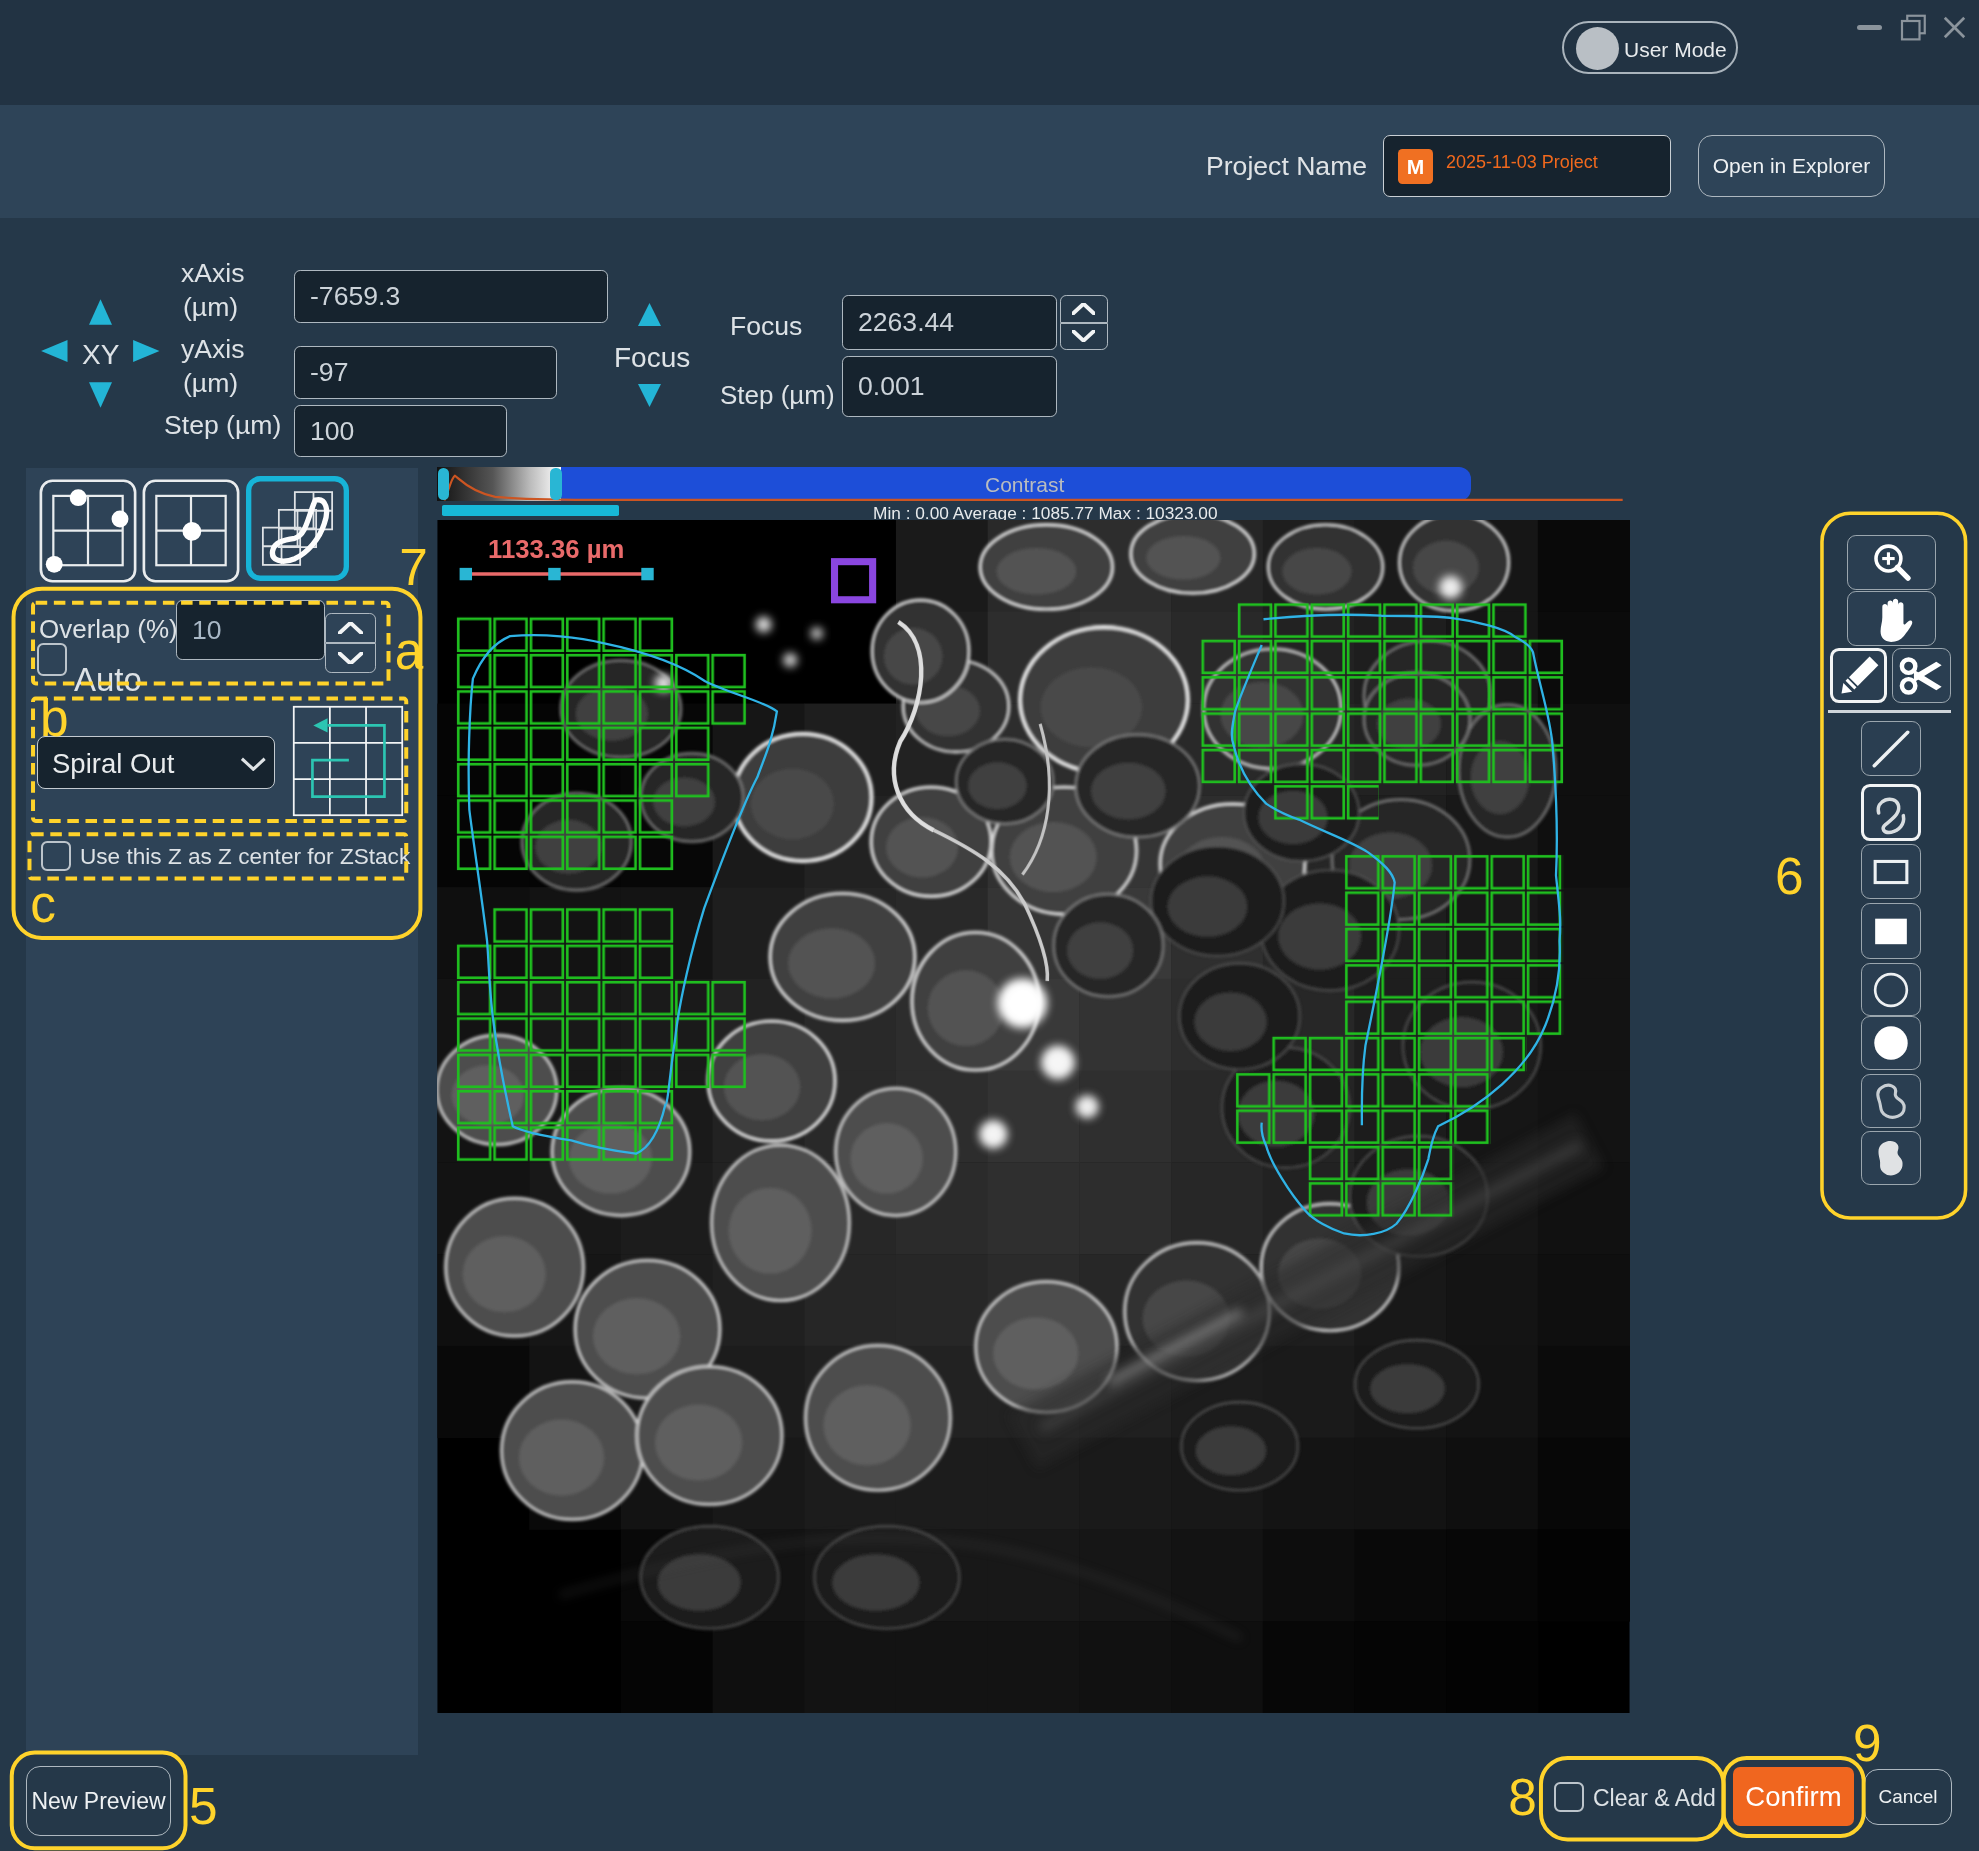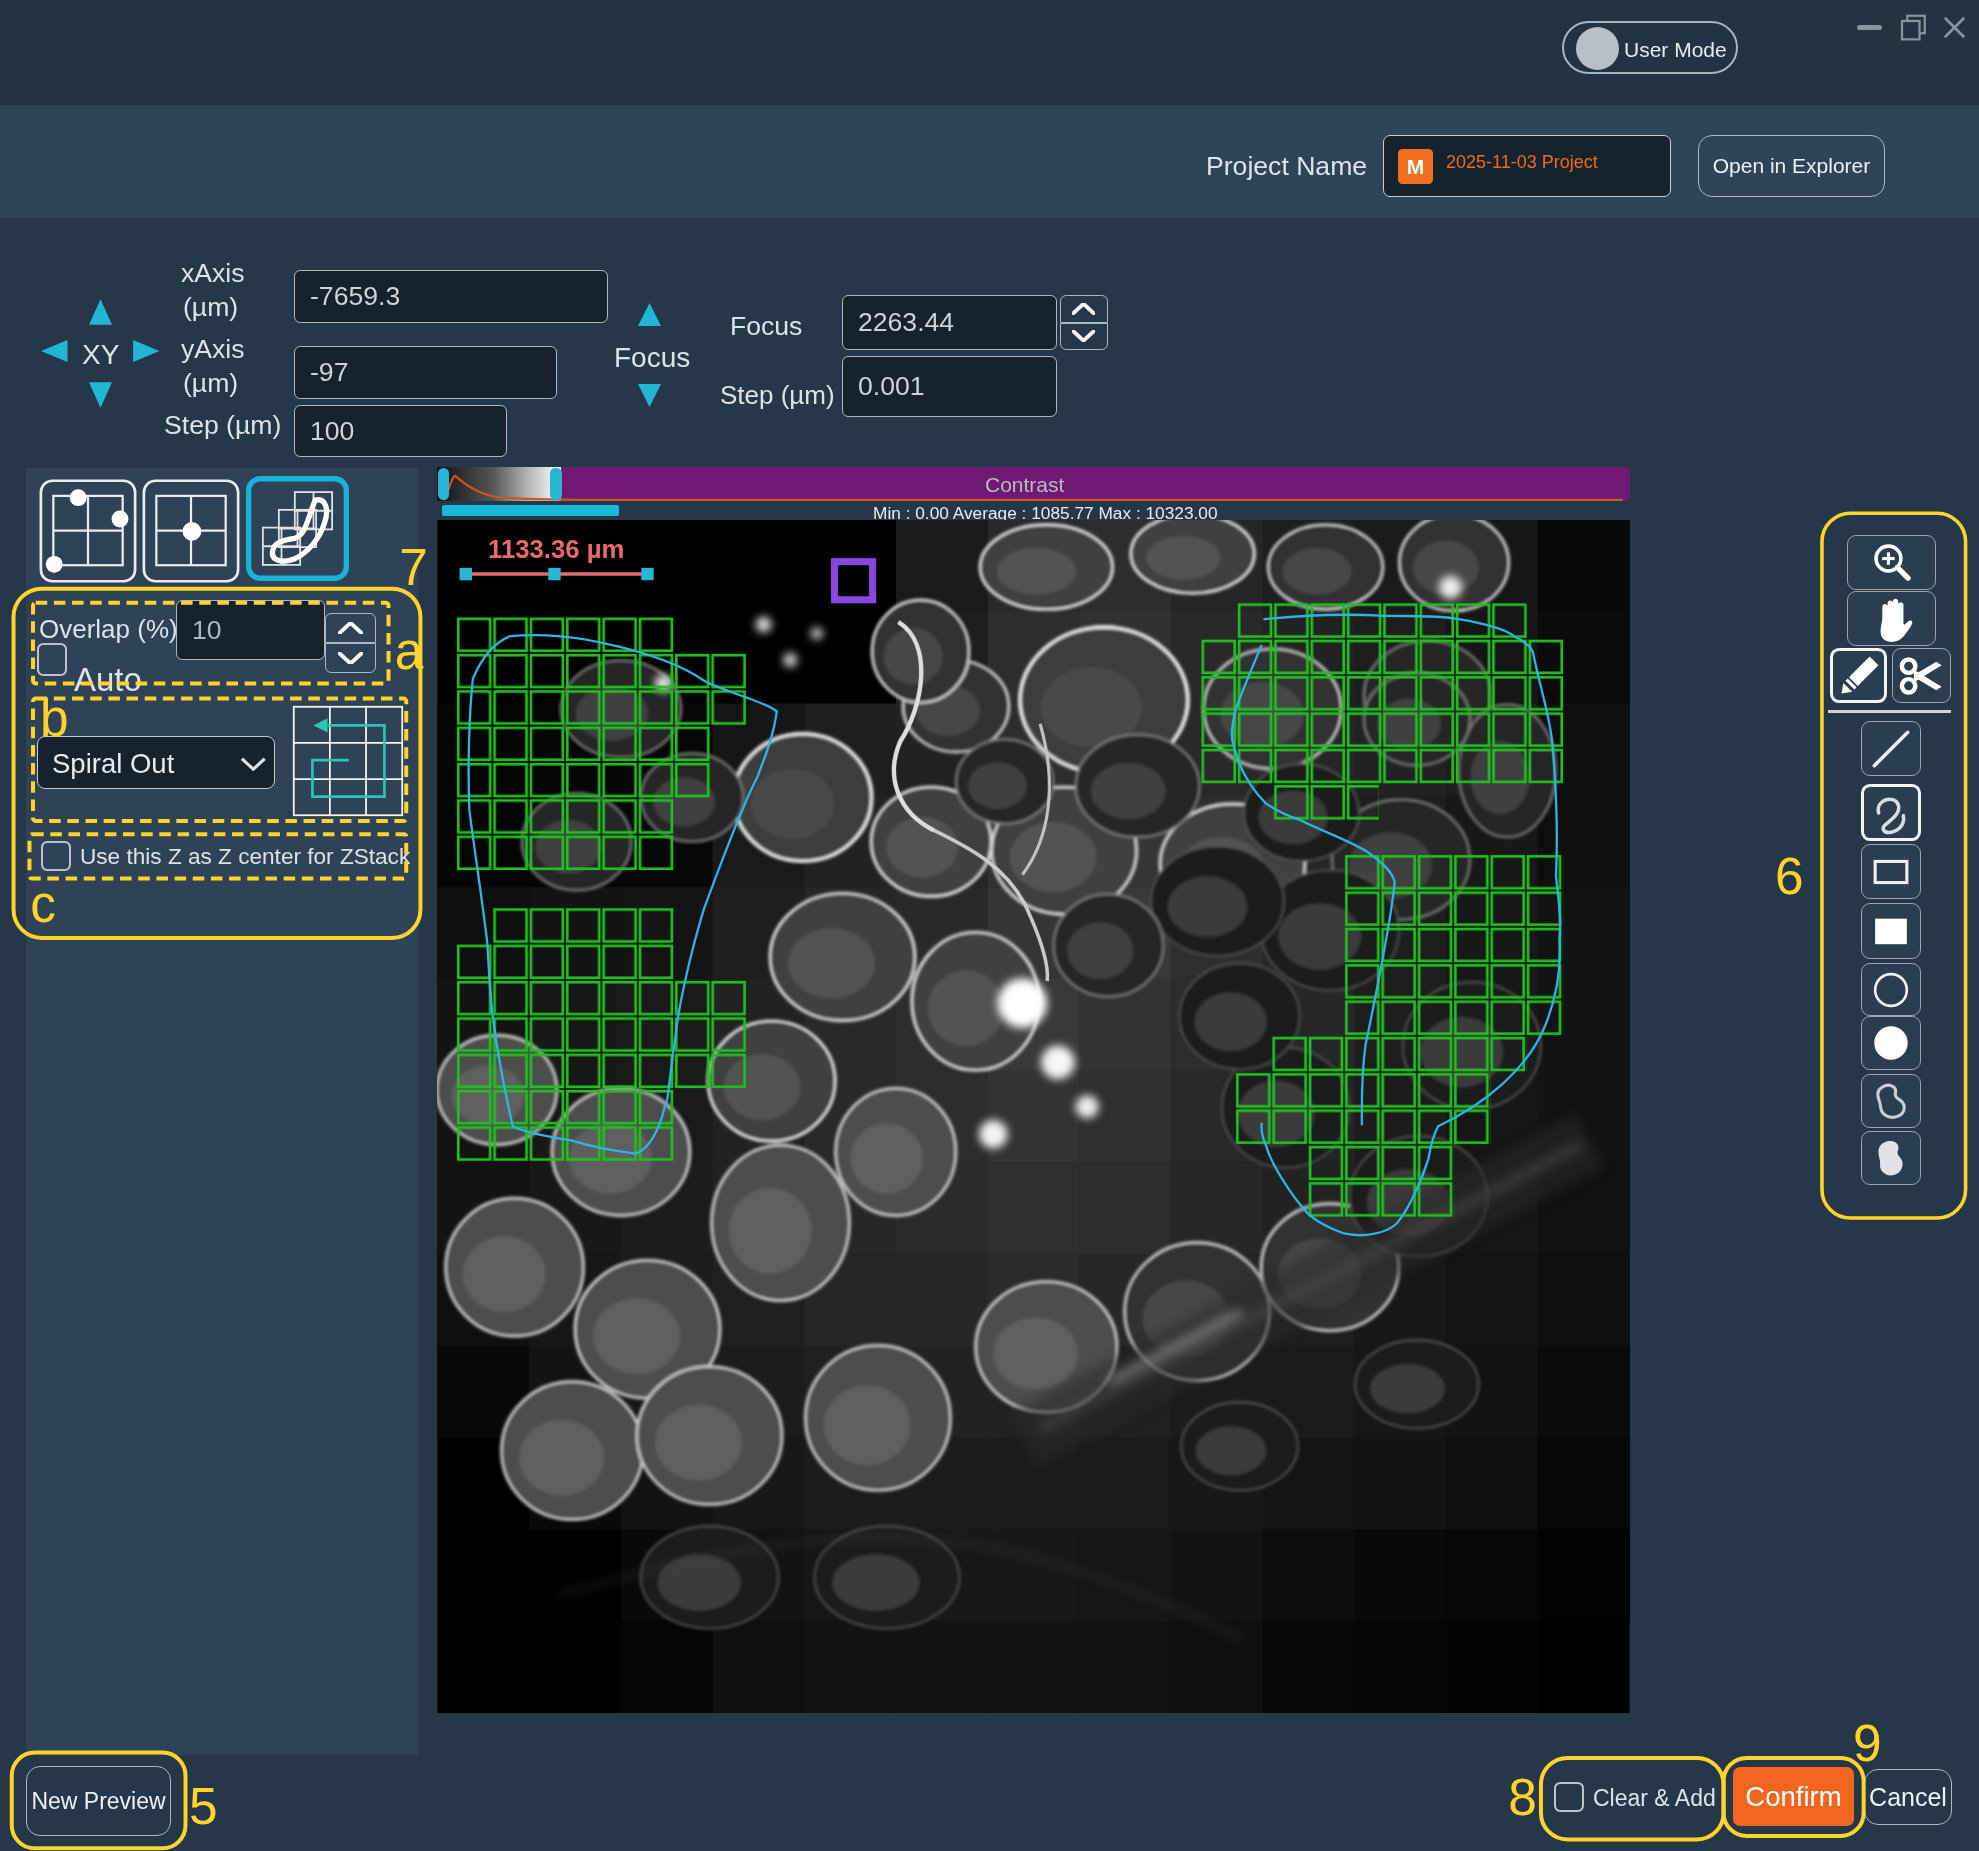--- a/index.html
+++ b/index.html
@@ -135,21 +135,21 @@
 <line x1="42.6" y1="2" x2="42.6" y2="124"></line>
       <line x1="83.3" y1="2" x2="83.3" y2="124"></line>
 <line x1="2" y1="42.6" x2="124" y2="42.6"></line>
       <line x1="2" y1="83.3" x2="124" y2="83.3"></line>
 </g>
 <path d="M64,62 L23,62 L23,103 L104,103 L104,23 L40,23" fill="none" stroke="#2cc5b2" stroke-width="3"></path>
 <polygon points="40,15 40,31 24,23" fill="#2cc5b2"></polygon>
 </svg>
 <div class="chk" style="left:41px;top:841px;width:30px;height:30px"></div>
 <div class="lbl" style="left:80px;top:844px;font-size:22.6px">Use this Z as Z center for ZStack</div>
-<div class="abs" style="left:437px;top:467px;width:1193px;height:34px;background:#701a75;border-radius:5px">
+<div class="abs" style="left:437px;top:467px;width:1034px;height:34px;background:#1d4ed8;border-radius:12px">
 <div class="abs" style="left:0;top:0;width:124px;height:34px;background:linear-gradient(90deg,#111 0%,#555 45%,#bbb 75%,#fff 100%)"></div>
 <div class="abs" style="left:548px;top:6.2px;color:#b9bcbf;font-size:21px">Contrast</div>
 <svg class="abs" style="left:0;top:0" width="1193" height="36" viewBox="0 0 1346 41">
       <path d="M2,38 C6,30 10,12 14,10 C18,12 30,28 60,34 C100,38 160,37.5 205,37.5 L1344,37.5" fill="none" stroke="#cc5522" stroke-width="2.5"></path>
     </svg>
 <div class="abs" style="left:0.9px;top:0.9px;width:11.5px;height:32px;background:#29b6d4;border-radius:5.3px"></div>
 <div class="abs" style="left:113px;top:0.9px;width:11.5px;height:32px;background:#29b6d4;border-radius:5.3px"></div>
 </div>
 <div class="abs" style="left:442px;top:505px;width:177px;height:10.6px;background:#17b8d8;border-radius:1.8px"></div>
 <div class="abs" style="left:873px;top:503px;color:#e8ebed;font-size:17.3px">Min : 0.00 Average : 1085.77 Max : 10323.00</div>
@@ -535,21 +535,21 @@
   </div>
 <div class="tool" style="left:1861px;top:1131px;width:60px;height:54px">
     <svg width="44" height="44" viewBox="0 0 50 50">
       <path d="M16,8 C26,2 36,8 33,16 C30,24 40,24 38,34 C36,44 24,48 17,42 C10,36 14,32 12,26 C10,18 10,12 16,8 Z" fill="#f4f4f4" opacity="0.9"></path>
     </svg>
   </div>
 <div class="btn" style="left:26px;top:1766px;width:145px;height:70px;font-size:23px">New Preview</div>
 <div class="chk" style="left:1554px;top:1782px;width:30px;height:30px"></div>
 <div class="lbl" style="left:1593px;top:1785px;font-size:23px">Clear &amp; Add</div>
 <div class="abs" style="left:1733px;top:1767px;width:121px;height:59px;background:#f0661f;border-radius:7px;color:#fff;font-size:27.5px;display:flex;align-items:center;justify-content:center">Confirm</div>
-<div class="btn" style="left:1864px;top:1769px;width:88px;height:56px;font-size:25px">Cancel</div>
+<div class="btn" style="left:1864px;top:1769px;width:88px;height:56px;font-size:19px">Cancel</div>
 <svg class="abs" style="left:0;top:0;z-index:50" width="1980" height="1851" viewBox="0 0 2233 2088">
 <g fill="none" stroke="#ffd32b">
 <rect x="15" y="664" width="459" height="394" rx="32" stroke-width="4.5"></rect>
 <rect x="37" y="680" width="401" height="91" rx="3" stroke-width="4.5" stroke-dasharray="13 7.5"></rect>
 <rect x="37" y="788" width="421" height="138" rx="3" stroke-width="4.5" stroke-dasharray="13 7.5"></rect>
 <rect x="33" y="941" width="425" height="50" rx="3" stroke-width="4.5" stroke-dasharray="13 7.5"></rect>
 <rect x="13" y="1977" width="196" height="108" rx="26" stroke-width="4.5"></rect>
 <rect x="2055" y="579" width="162" height="795" rx="32" stroke-width="4"></rect>
 <rect x="1738" y="1983" width="206" height="92" rx="30" stroke-width="4.5"></rect>
 <rect x="1944" y="1983" width="158" height="88" rx="26" stroke-width="4.5"></rect>

